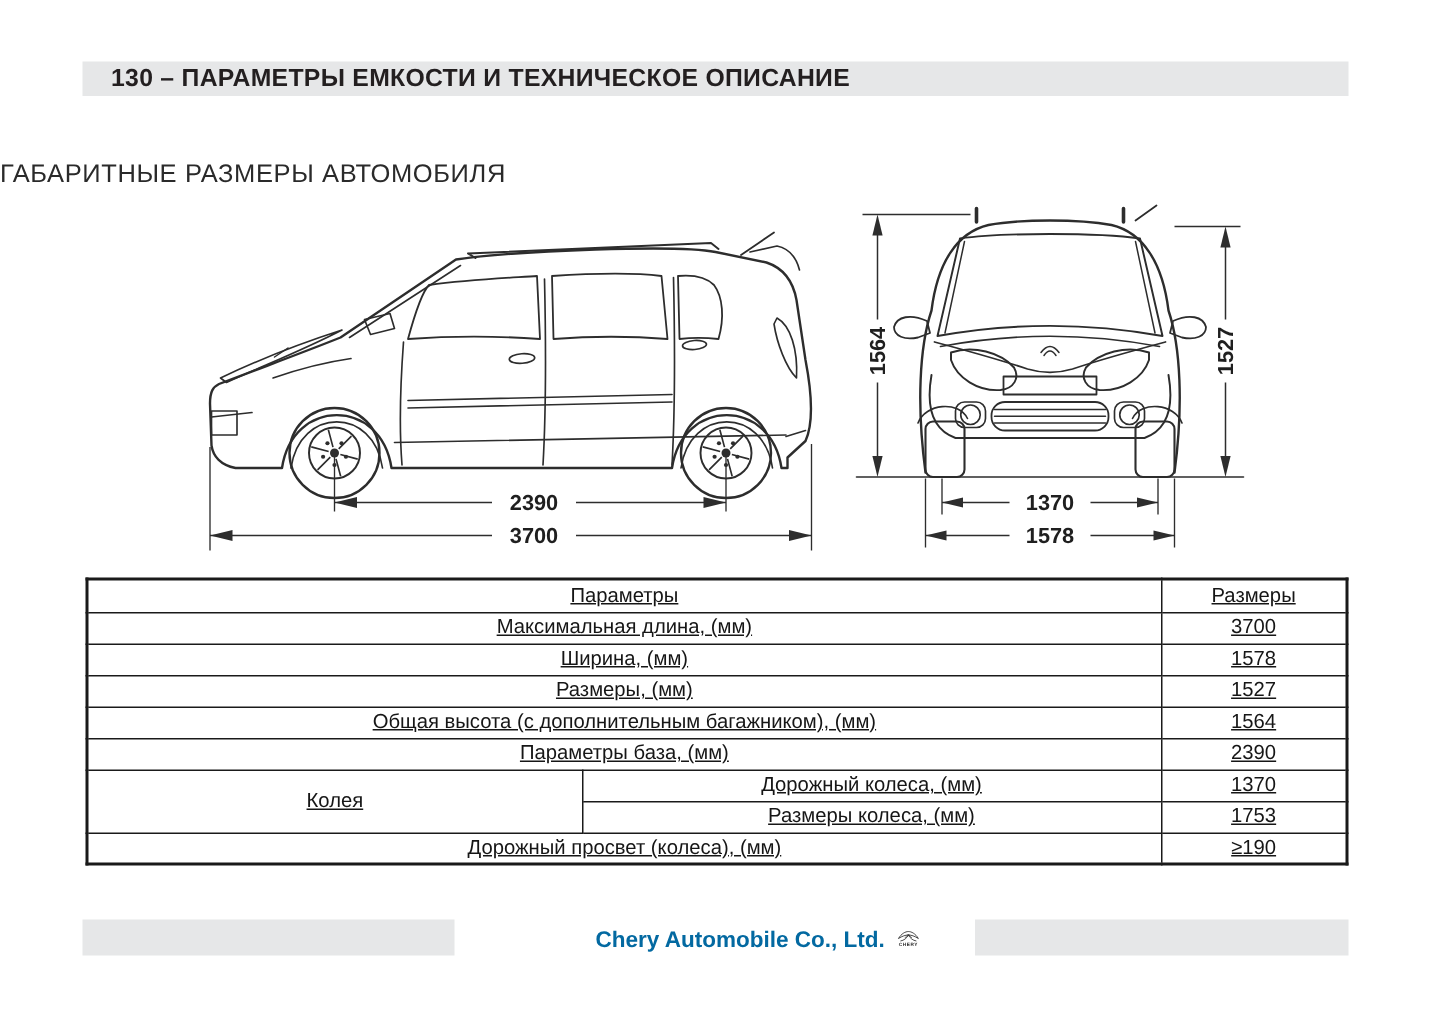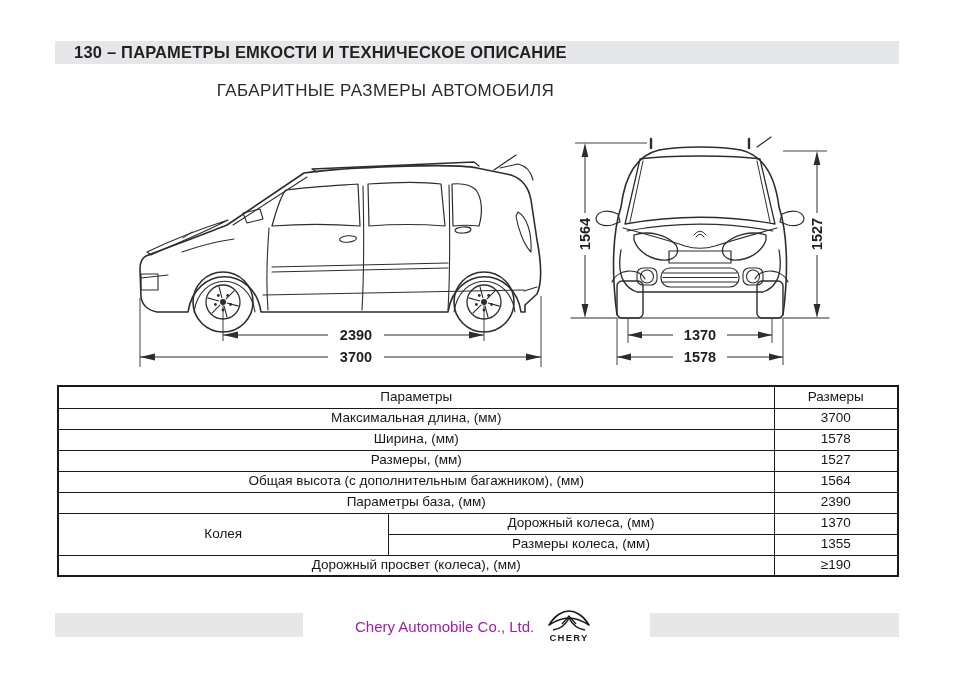--- a/index.html
+++ b/index.html
@@ -10,47 +10,47 @@
   .header-bar {
     position:absolute; left:55px; top:41px; width:844px; height:23px;
     background:#e6e7e8; display:flex; align-items:center;
   }
   .header-bar span {
     font-size:16.5px; font-weight:bold; letter-spacing:.2px;
     color:#231f20; padding-left:19px; white-space:nowrap;
   }
 
   .doc-title {
-    position:absolute; left:0; top:81px; width:771px; text-align:center;
+    position:absolute; left:0; top:106px; width:771px; 
     font-size:17px; color:#2a2a2a; letter-spacing:.4px;
   }
 
   .svg-abs { position:absolute; }
 
   table.specs {
     position:absolute; left:57px; top:385px; width:840px;
     border-collapse:collapse; table-layout:fixed;
     font-size:13.5px; color:#161616;
   }
   table.specs td {
     border:1px solid #1a1a1a; text-align:center; vertical-align:middle;
     height:21px; padding:0 4px; line-height:1.1;
   }
-  table.specs { border:2px solid #1a1a1a; }
+  table.specs { border:2px solid #1a1a1a;text-decoration:underline; }
   table.specs tr.hdr td { height:22px; }
 
   .footer-bar { position:absolute; top:613px; height:24px; background:#e6e7e8; }
   .footer-bar.left  { left:55px;  width:248px; }
   .footer-bar.right { left:650px; width:249px; }
   .footer-center {
     position:absolute; left:355px; top:609px; width:260px; height:34px;
     display:flex; align-items:center; gap:6px;
   }
   .footer-company {
-    font-size:15px; font-weight:normal; color:#a21caf; white-space:nowrap;
+    font-size:15px; font-weight:bold; color:#0369a1; white-space:nowrap;margin-left:42px;
   }
   .chery-logo { display:block; }
   .dimtxt { font-weight:bold; font-size:14.5px; fill:#1f1f1f; }
 </style>
 </head>
 <body>
 
 <div class="page">
 
   <div class="header-bar">
@@ -251,21 +251,21 @@
       <td colspan="2">Параметры база, (мм)</td>
       <td>2390</td>
     </tr>
     <tr>
       <td rowspan="2">Колея</td>
       <td>Дорожный колеса, (мм)</td>
       <td>1370</td>
     </tr>
     <tr>
       <td>Размеры колеса, (мм)</td>
-      <td>1355</td>
+      <td>1753</td>
     </tr>
     <tr>
       <td colspan="2">Дорожный просвет (колеса), (мм)</td>
       <td>≥190</td>
     </tr>
   </tbody>
     </table>
 
   <div class="footer-bar left"></div>
   <div class="footer-bar right"></div>

